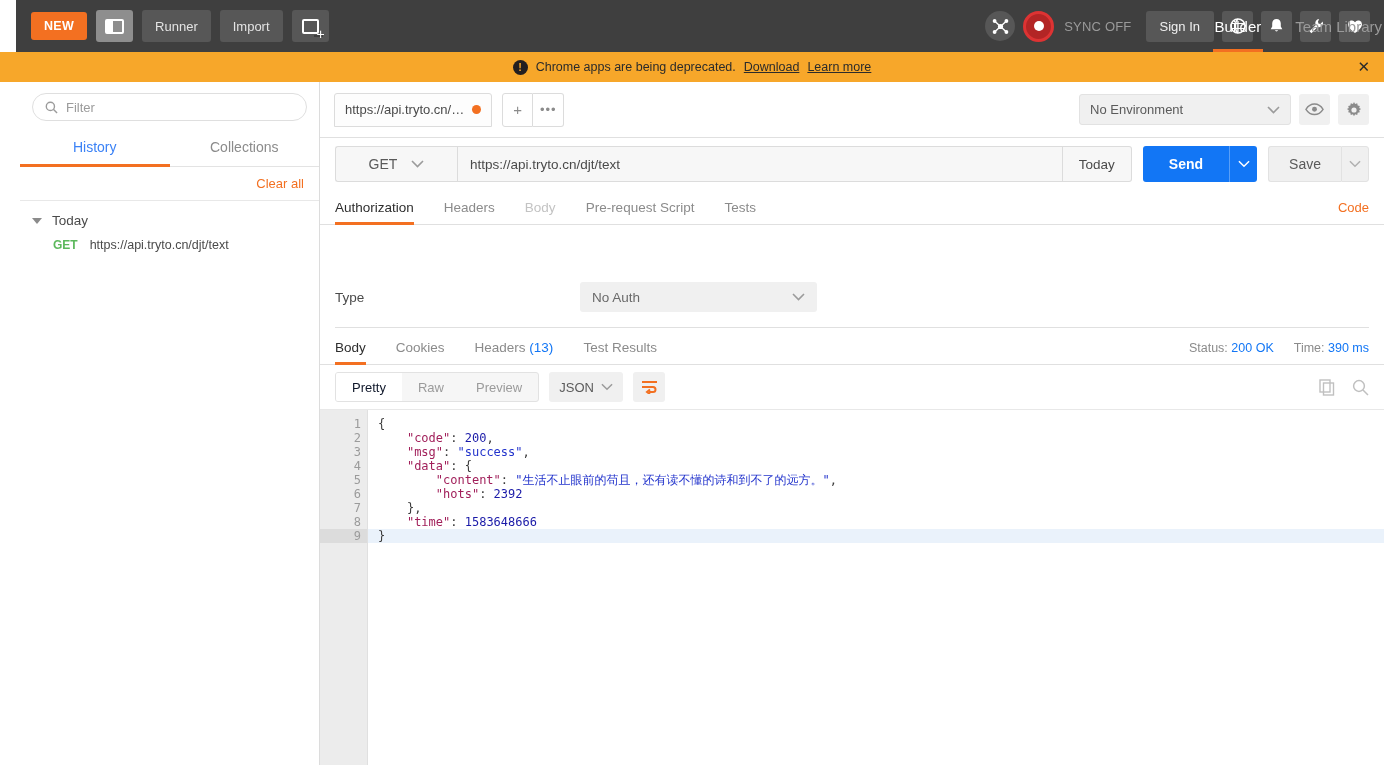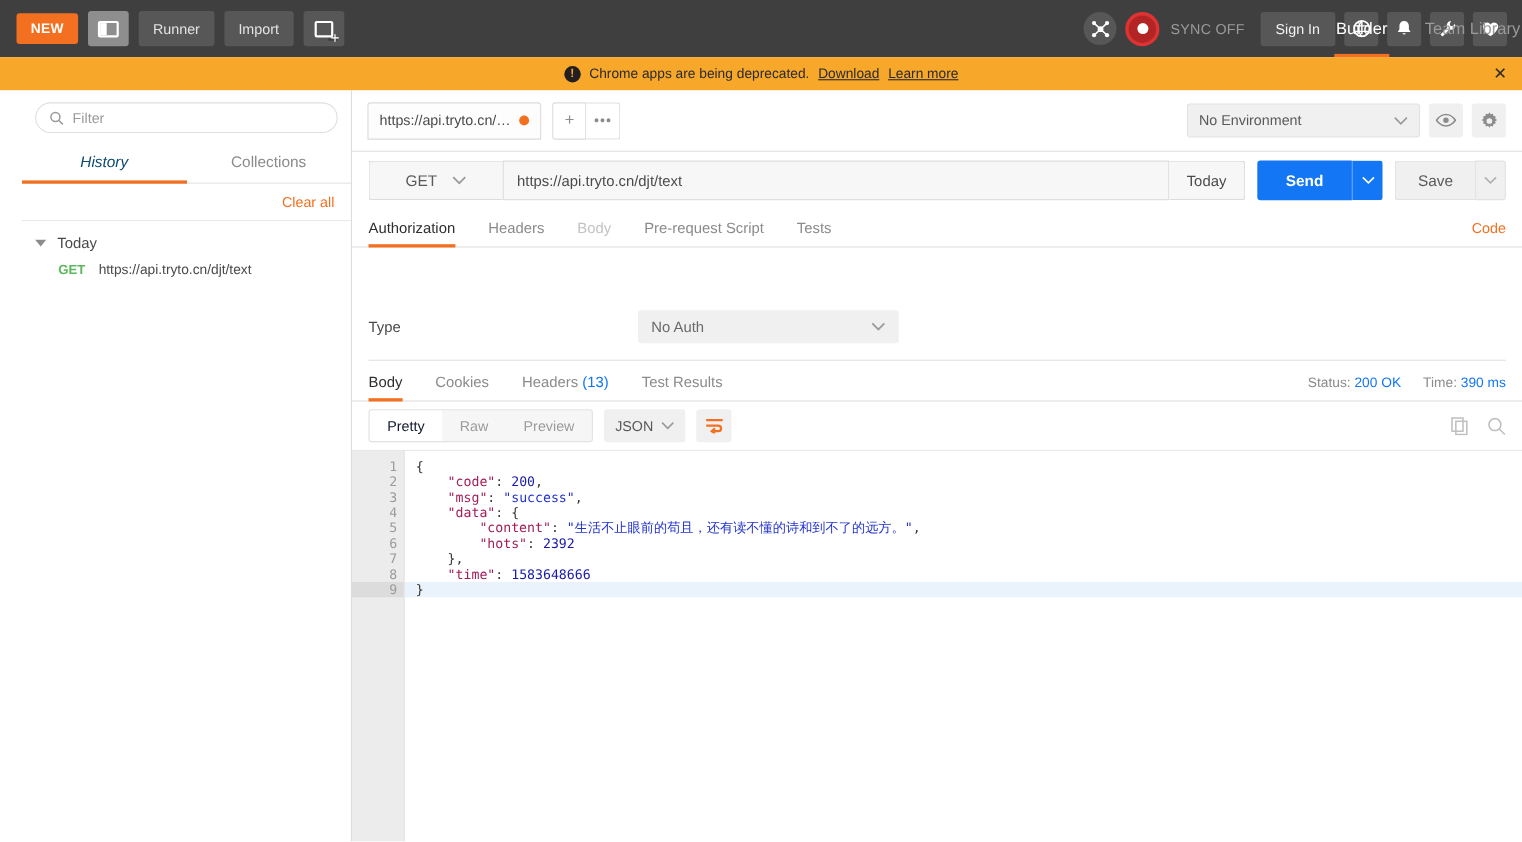--- a/index.html
+++ b/index.html
@@ -9,20 +9,21 @@
     background: #ffffff;
     overflow: hidden;
     -webkit-font-smoothing: antialiased;
   }
 
   
   .header {
     height: 52px; background: #3f3f3f;
     display: flex; align-items: center;
     position: relative;
+    margin-left: 16px;
   }
   .hdr-left { display: flex; align-items: center; gap: 9px; padding-left: 15px; }
   .btn-new {
     background: #f37021; color: #fff; font-size: 12.5px; font-weight: bold;
     padding: 7px 13px; border-radius: 3px; letter-spacing: .3px;
   }
   .hdr-btn {
     background: #575757; color: #e3e3e3; font-size: 13px;
     padding: 8px 13px; border-radius: 3px; height: 32px;
     display: flex; align-items: center; justify-content: center;
@@ -112,21 +113,21 @@
   .filter-box {
     height: 28px; border:1px solid #dfdfdf; border-radius: 14px;
     display:flex; align-items:center; gap:8px; padding: 0 12px;
   }
   .filter-box .ph { color:#9b9b9b; font-size:13px; }
   .side-tabs { display:flex; border-bottom:1px solid #e3e3e3; }
   .side-tab {
     flex:1; text-align:center; font-size:14px; color:#8b8b8b; padding: 8px 0 11px 0;
     position:relative;
   }
-  .side-tab.active { color:#0c4a6e;font-style:italic; }
+  .side-tab.active { color:#3b82f6; }
   .side-tab.active::after {
     content:""; position:absolute; bottom:-1px; left:0; right:0; height:3px; background:#f37021;
   }
   .clear-row {
     height: 34px; border-bottom:1px solid #e8e8e8; display:flex; align-items:center;
     justify-content:flex-end; padding-right: 15px;
   }
   .clear-all { color:#f37021; font-size:13px; }
   .hist-group { padding: 12px 0 0 12px; display:flex; align-items:center; gap:10px; }
   .caret-down {

